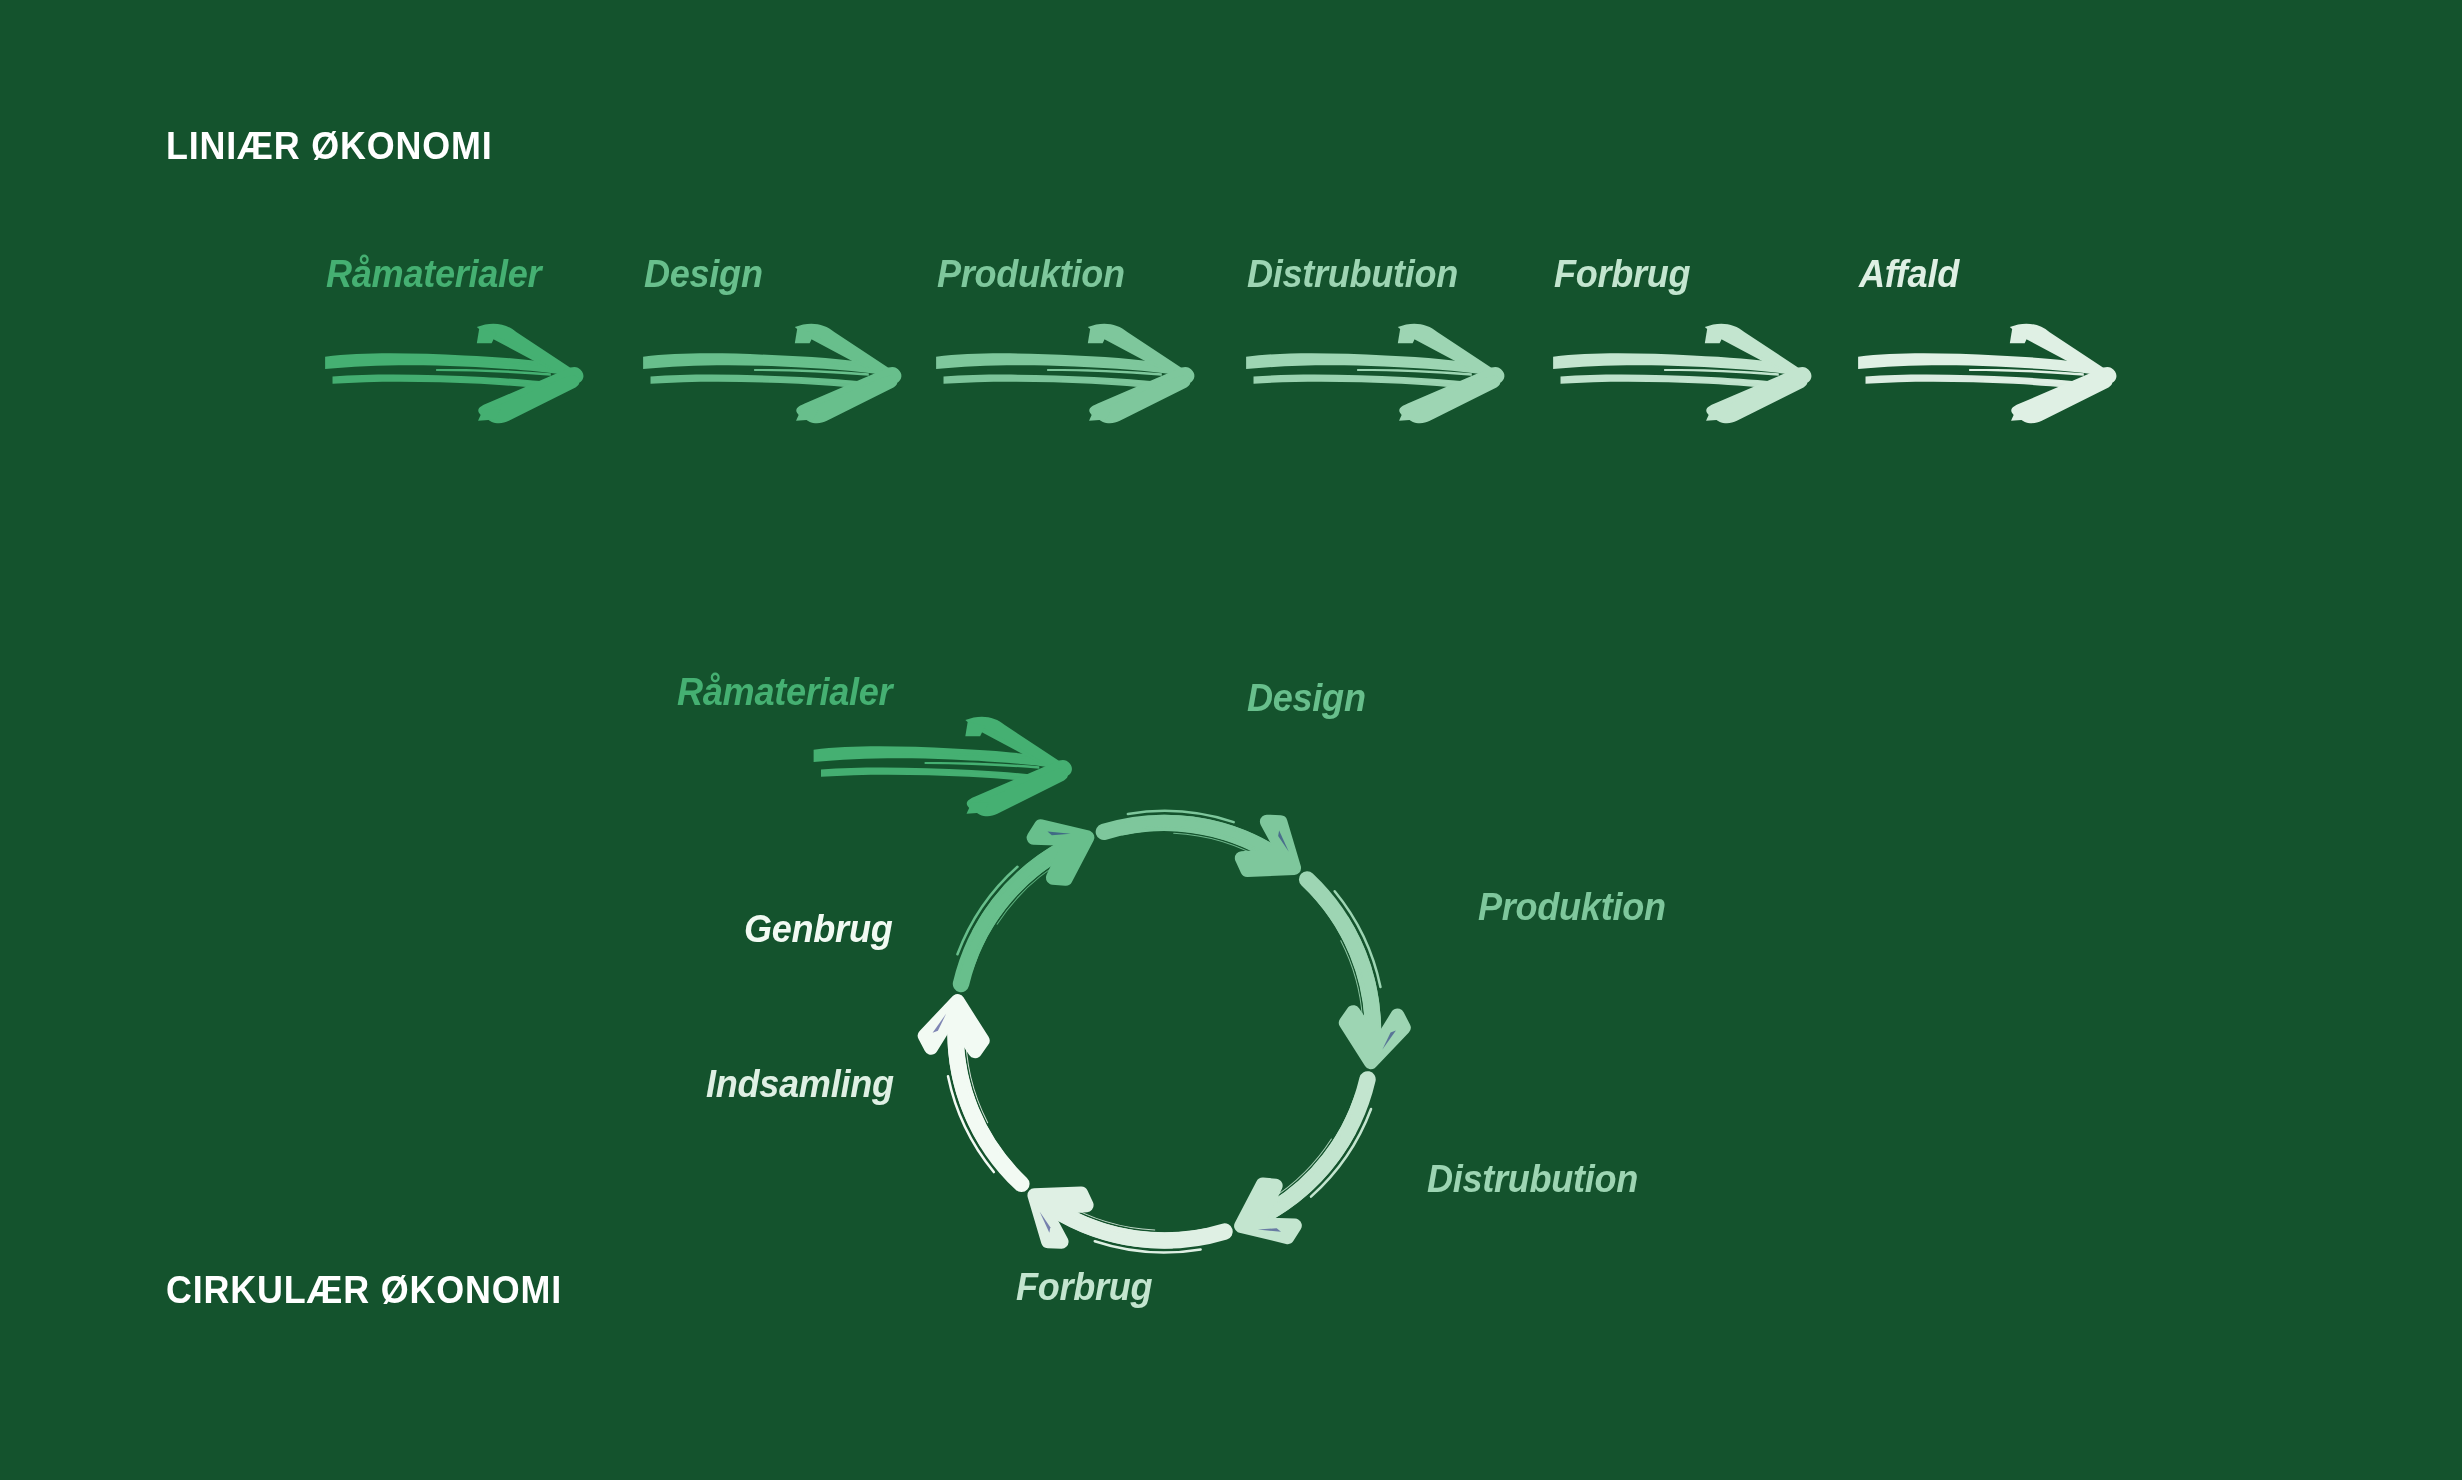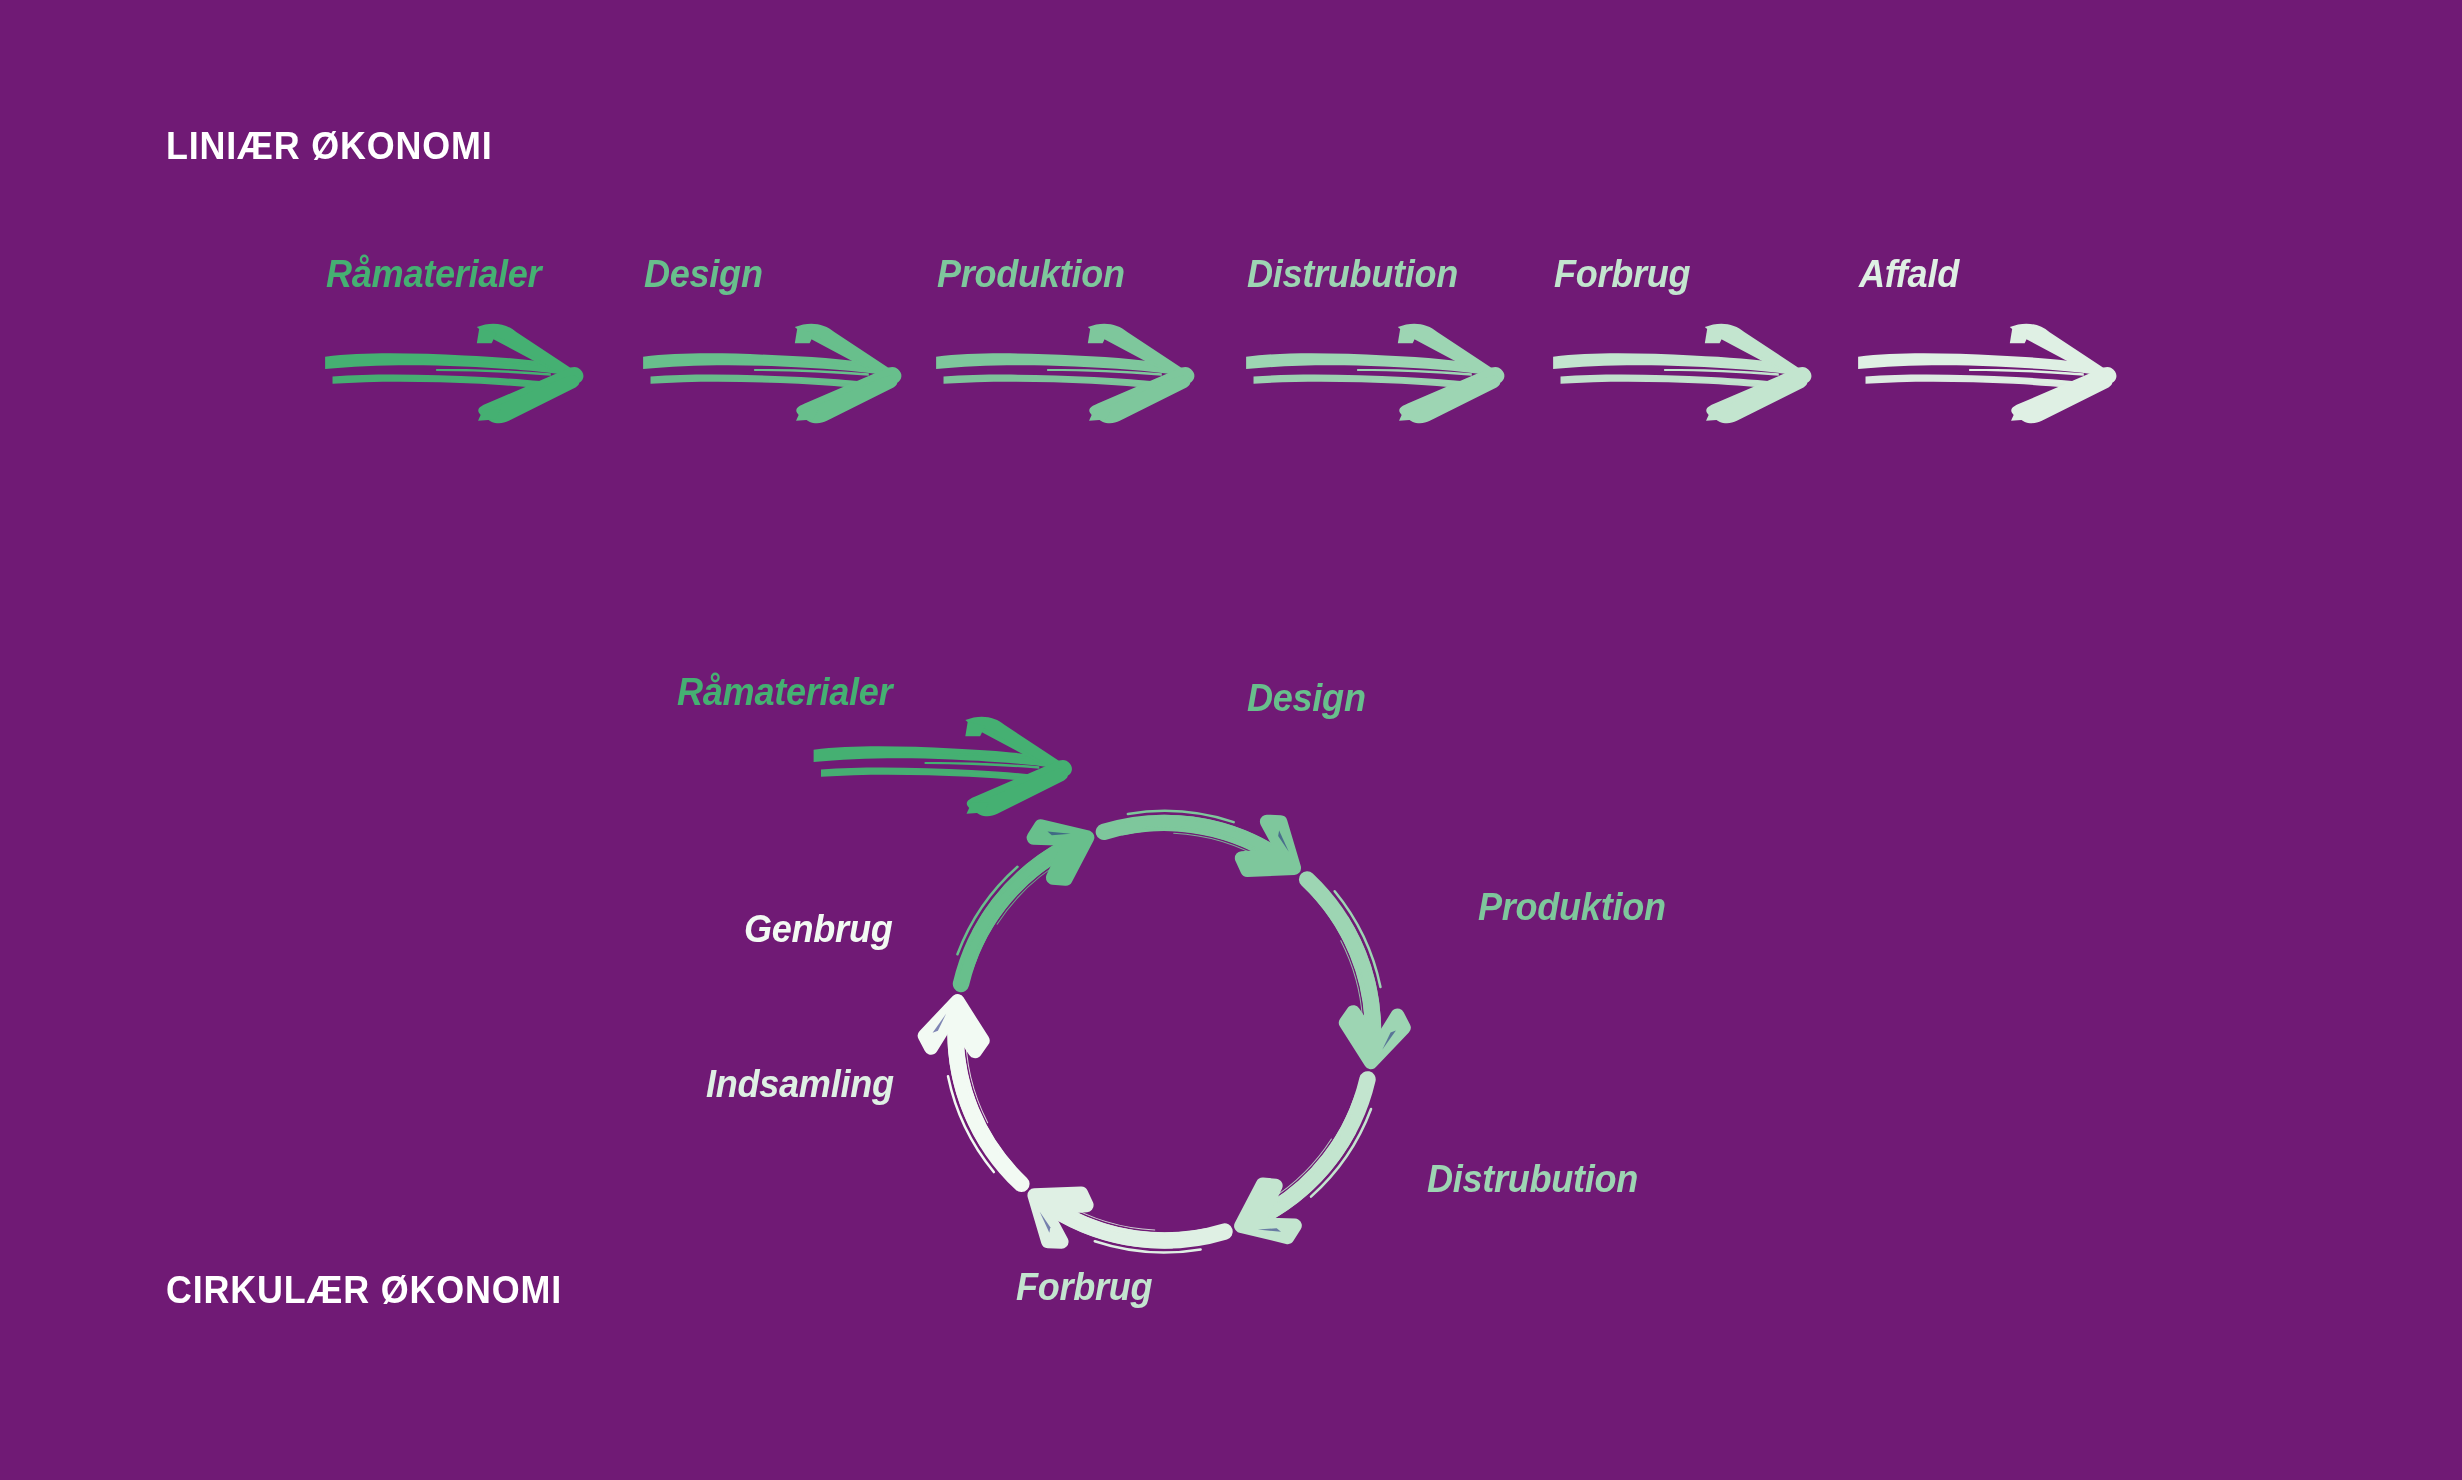--- a/index.html
+++ b/index.html
@@ -4,21 +4,21 @@
 <style>
   html, body {
     margin: 0;
     padding: 0;
     background: #1f2580;
   }
   #stage {
     position: relative;
     width: 2462px;
     height: 1480px;
-    background: #701a75;
+    background: #14532d;
     overflow: hidden;
     font-family: "Liberation Sans", sans-serif;
   }
 
   
   .section-title {
     position: absolute;
     color: #ffffff;
     font-weight: 700;
     font-size: 39px;

